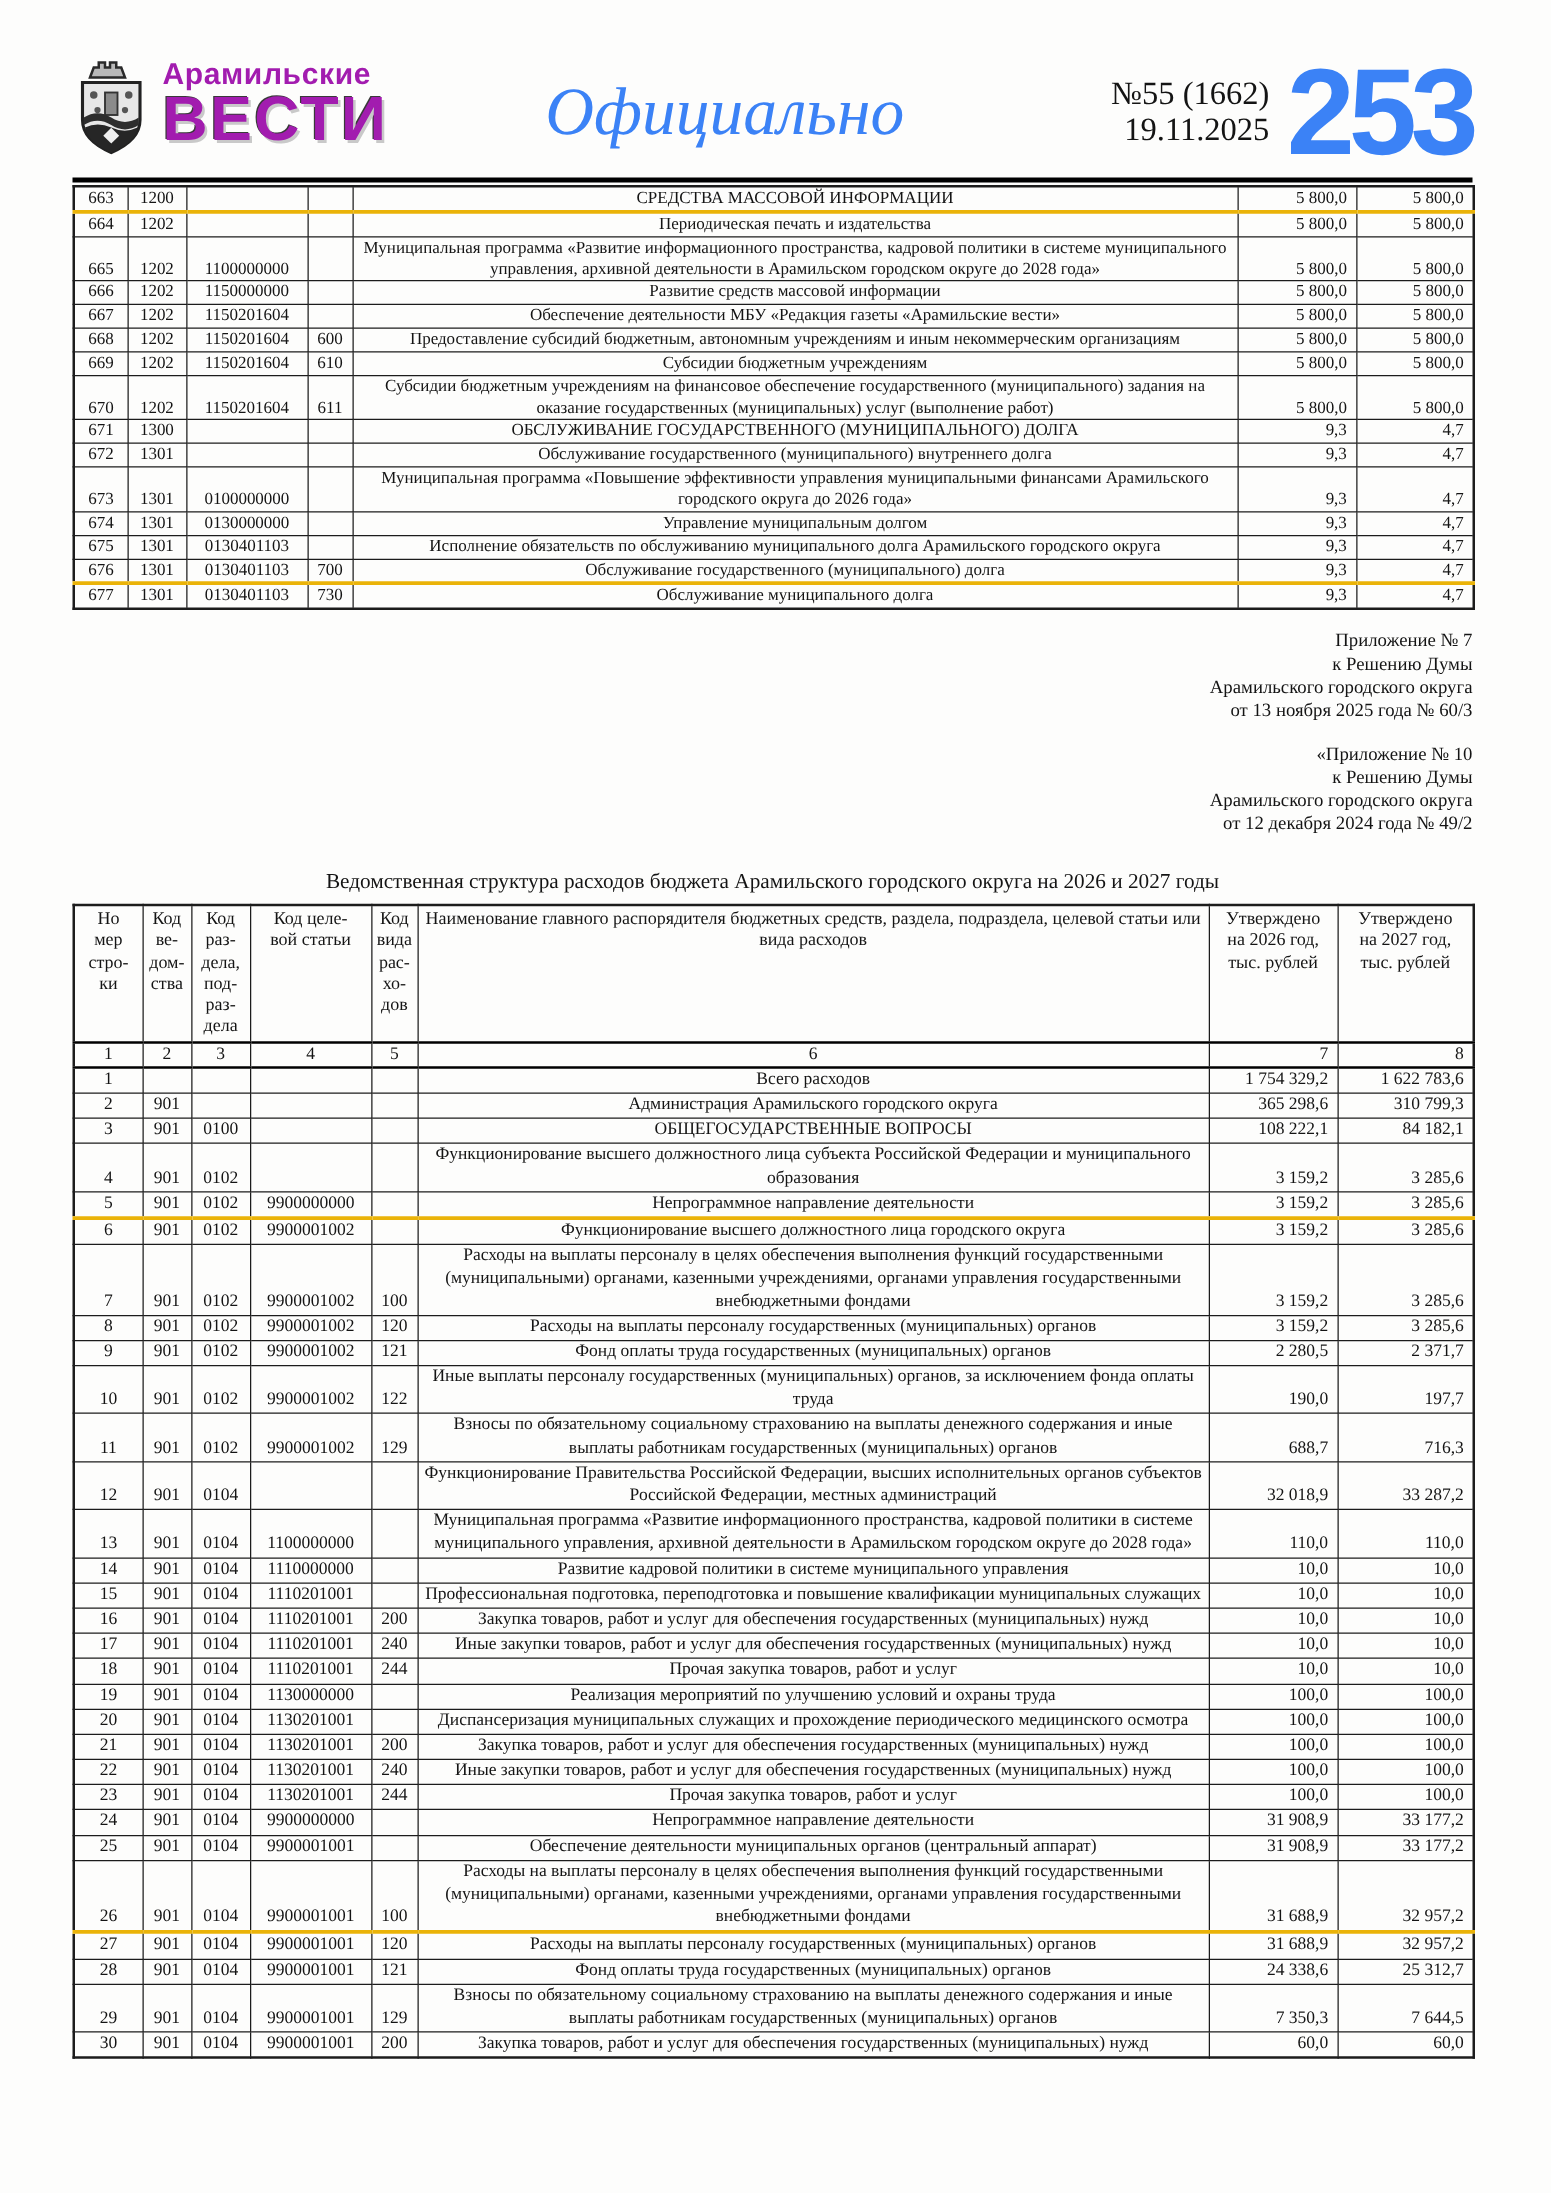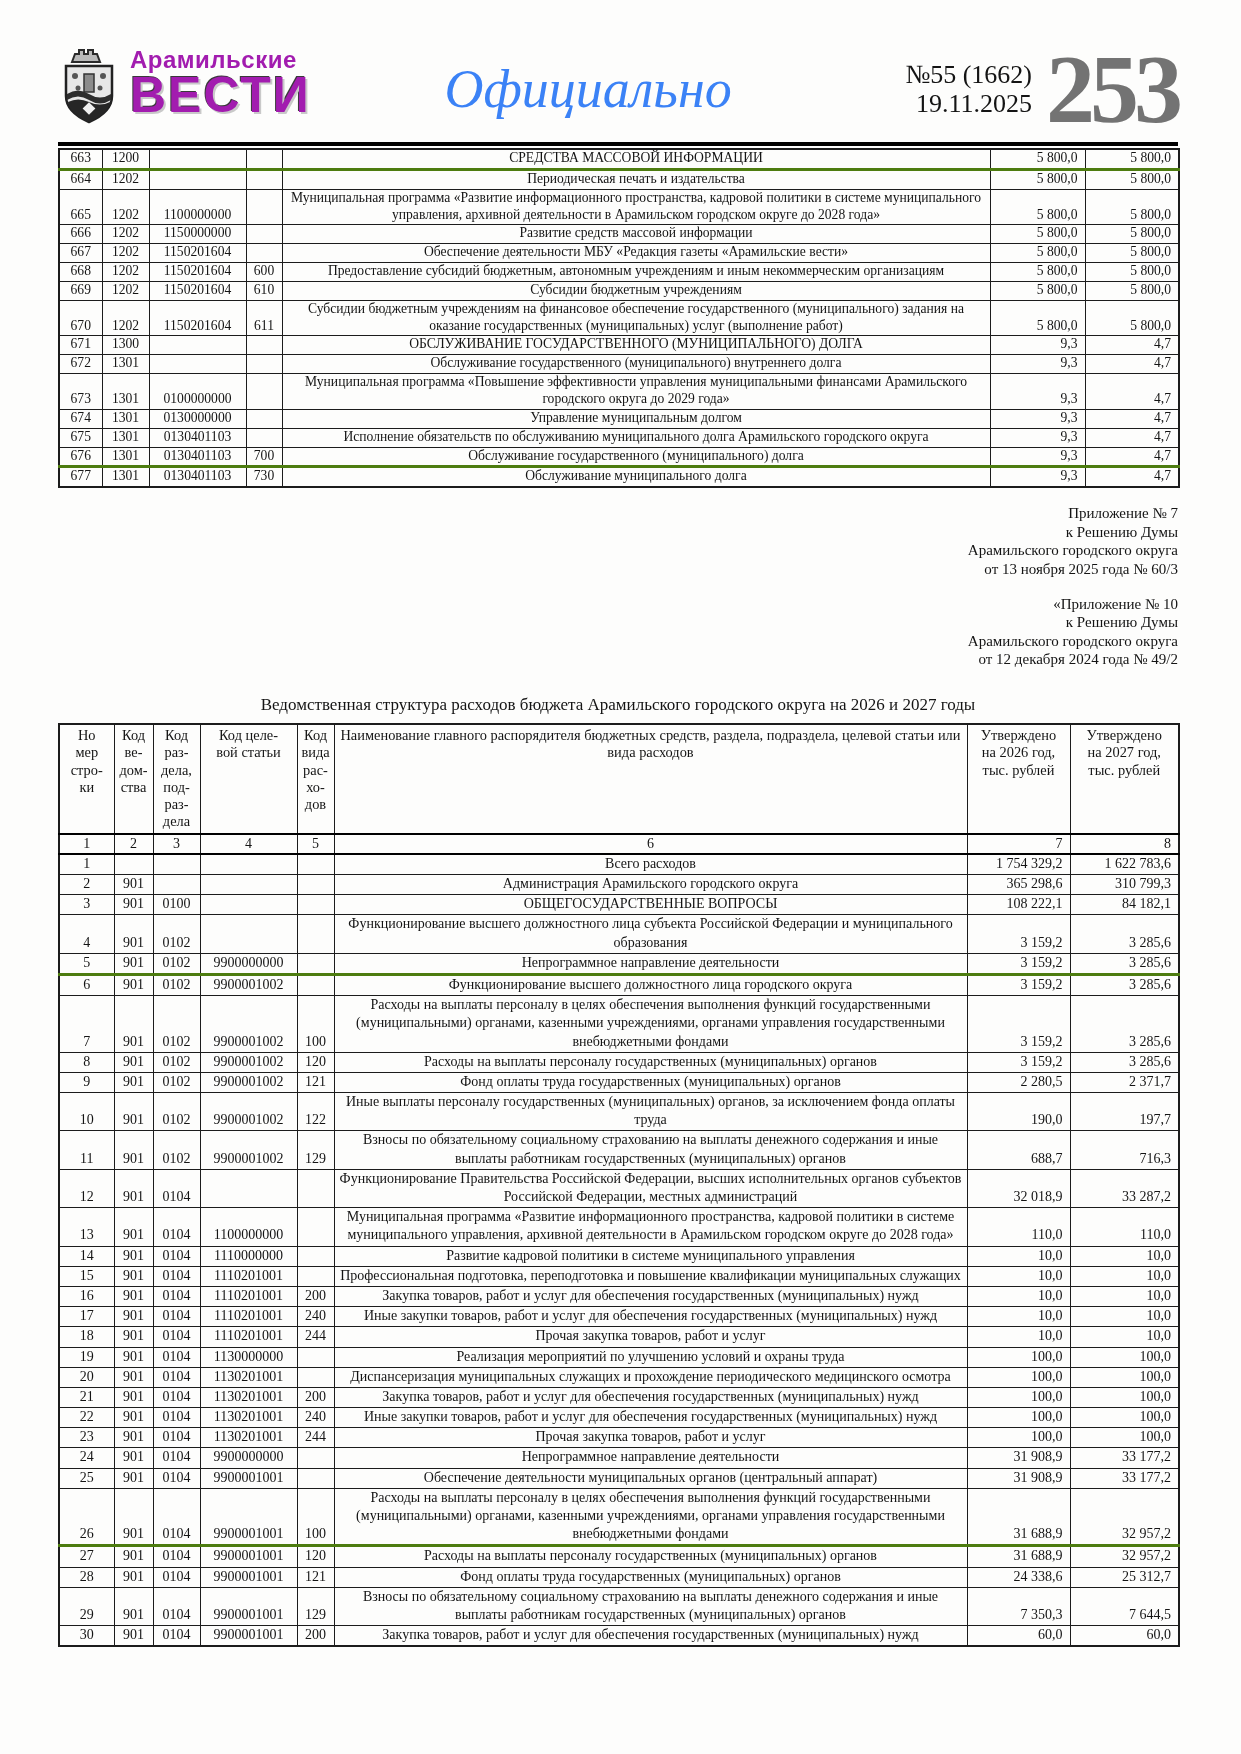--- a/index.html
+++ b/index.html
@@ -26,22 +26,22 @@
     font-size:50px; line-height:.92; letter-spacing:2px;
     color:#a21caf; text-shadow:2px 2px 0 #c9c9c9, -1px -1px 0 #3a3a3a;
   }
   .official-title {
     flex:1; text-align:center; font-style:italic; font-size:54px;
     line-height:1; margin-top:22px; padding-right:40px;
     font-family:"Liberation Serif", serif; color:#3b82f6;
   }
   .issue-block { text-align:right; font-size:26px; line-height:1.12; margin-top:20px; white-space:pre-line; }
   .page-number {
-    font-family:Liberation Serif, serif; font-weight:bold;
-    font-size:98px; line-height:.8; letter-spacing:-5px; color:#737373;
+    font-family:Liberation Sans, sans-serif; font-weight:bold;
+    font-size:98px; line-height:.8; letter-spacing:-5px; color:#3b82f6;
     margin-left:14px; margin-top:10px;
   }
   .head-rule { border:none; border-top:4px solid #000; margin:6px 0 2px 0; }
 
   
   table { border-collapse:collapse; table-layout:fixed; width:1120px; }
   table, th, td { border:1px solid #1c1c1c; }
   table { border-width:2px; }
   td {
     vertical-align:bottom; text-align:center;
@@ -50,21 +50,21 @@
   }
   th {
     vertical-align:top; text-align:center; font-weight:normal;
     font-size:14.4px; line-height:1.2; padding:2px 3px; white-space:pre-line;
   }
   .t-cont td:nth-child(6), .t-cont td:nth-child(7),
   .t-main td:nth-child(7), .t-main td:nth-child(8) {
     text-align:right; padding-right:7px;
   }
   .t-main td { font-size:14px; line-height:1.3; }
-  tr.thick-bottom td { border-bottom:3px solid #4d7c0f; }
+  tr.thick-bottom td { border-bottom:3px solid #eab308; }
   .colnum-row td { border-top:2px solid #000; border-bottom:2px solid #000; padding:0 3px; }
 
   
   .appendix-note {
     text-align:right; font-size:15px; line-height:1.24;
     margin:16px 0 0 0; white-space:pre-line;
   }
   .section-title { text-align:center; font-size:17px; margin:26px 0 8px 0; }
 </style>
 </head>
@@ -201,21 +201,21 @@
           <td></td>
           <td>Обслуживание государственного (муниципального) внутреннего долга</td>
           <td>9,3</td>
           <td>4,7</td>
         </tr>
         <tr>
           <td>673</td>
           <td>1301</td>
           <td>0100000000</td>
           <td></td>
-          <td>Муниципальная программа «Повышение эффективности управления муниципальными финансами Арамильского городского округа до 2029 года»</td>
+          <td>Муниципальная программа «Повышение эффективности управления муниципальными финансами Арамильского городского округа до 2026 года»</td>
           <td>9,3</td>
           <td>4,7</td>
         </tr>
         <tr>
           <td>674</td>
           <td>1301</td>
           <td>0130000000</td>
           <td></td>
           <td>Управление муниципальным долгом</td>
           <td>9,3</td>

